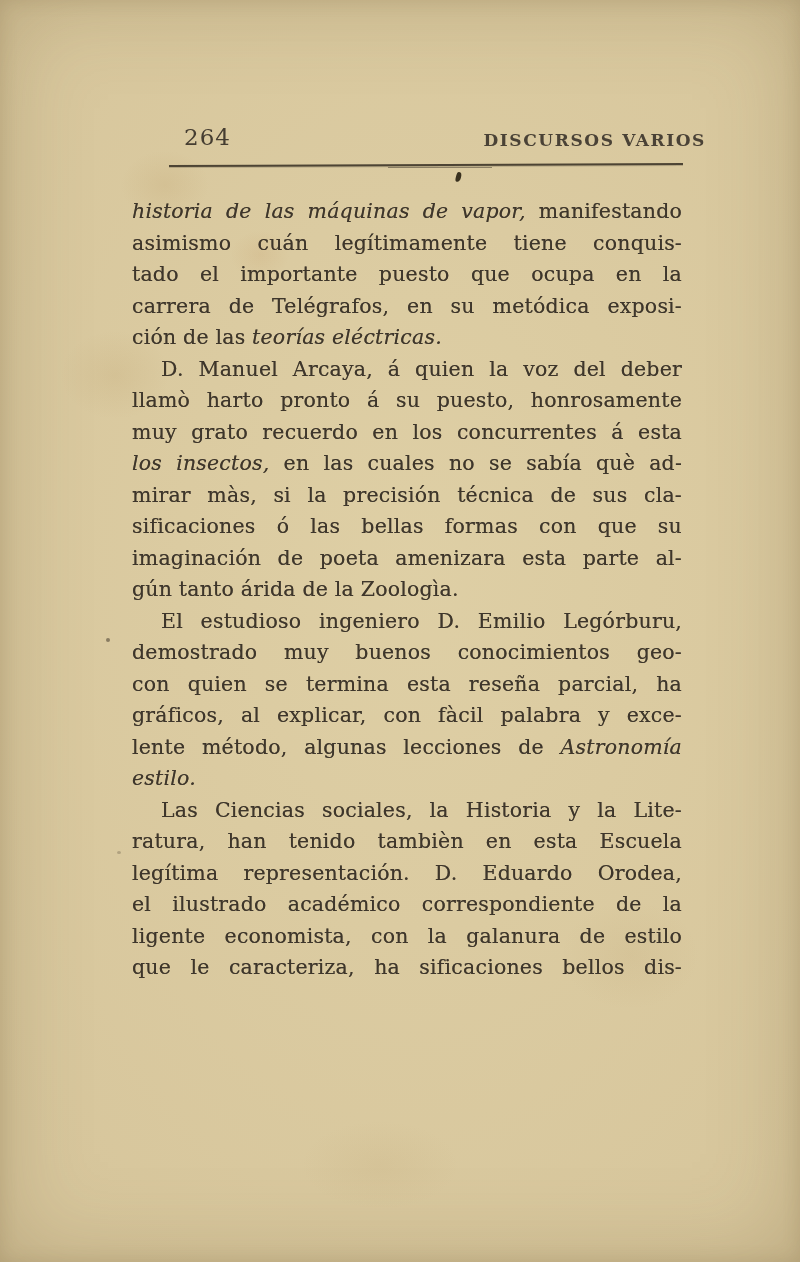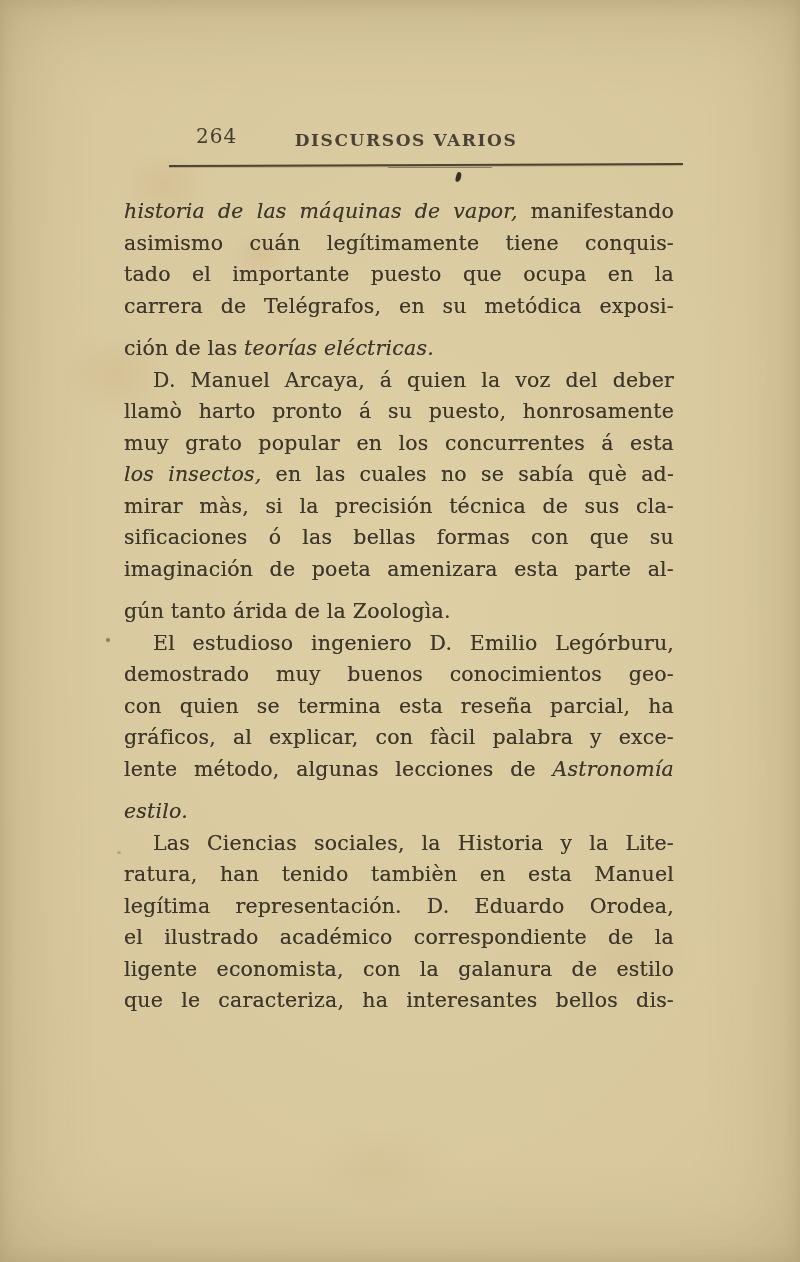--- a/index.html
+++ b/index.html
@@ -16,56 +16,56 @@
     font-family:"DejaVu Serif","Liberation Serif",serif;
     color:var(--ink,#3e362b);
   }
   .stain{position:absolute;border-radius:50%;pointer-events:none;}
   .s1{left:120px;top:150px;width:90px;height:70px;background:radial-gradient(ellipse, rgba(170,130,70,0.12), rgba(170,130,70,0) 70%);}
   .s2{left:230px;top:230px;width:60px;height:50px;background:radial-gradient(ellipse, rgba(180,120,60,0.10), rgba(180,120,60,0) 70%);}
   .s3{left:60px;top:330px;width:110px;height:90px;background:radial-gradient(ellipse, rgba(160,120,60,0.10), rgba(160,120,60,0) 70%);}
   .s4{left:560px;top:900px;width:140px;height:110px;background:radial-gradient(ellipse, rgba(160,125,70,0.08), rgba(160,125,70,0) 70%);}
   .s5{left:300px;top:1120px;width:160px;height:90px;background:radial-gradient(ellipse, rgba(165,130,75,0.08), rgba(165,130,75,0) 70%);}
   .pagenum{
-    position:absolute;left:196px;top:124px;
-    font-size:20px;letter-spacing:1px;color:#453d31;
+    position:absolute;left:184px;top:124px;
+    font-size:23px;letter-spacing:1px;color:#453d31;
   }
   .running{
     position:absolute;left:106px;top:130px;width:600px;
-    text-align:center;font-size:17px;letter-spacing:1.6px;
+    text-align:right;font-size:17px;letter-spacing:1.6px;
     color:#4a4236;font-weight:bold;
   }
   .rule{
     position:absolute;left:169px;top:164px;width:514px;height:2px;
     background:#4d4434;transform:rotate(-0.25deg);
     box-shadow:0 1px 0 rgba(77,68,52,0.25);
   }
   .rule2{
     position:absolute;left:388px;top:167px;width:104px;height:1px;
     background:rgba(77,68,52,0.55);
   }
   .rulemark{
     position:absolute;left:456px;top:172px;width:5px;height:10px;
     background:#39311f;border-radius:45% 55% 60% 40%;
     transform:rotate(14deg);
   }
   .speck{position:absolute;background:rgba(70,60,45,0.55);border-radius:50%;}
   .k1{left:106px;top:638px;width:4px;height:4px;}
   .k2{left:117px;top:851px;width:4px;height:3px;opacity:.5;}
   .textblock{
-    position:absolute;left:124px;top:196px;width:550px;
+    position:absolute;left:132px;top:196px;width:550px;
     font-size:20.5px;letter-spacing:0.2px;
   }
   .line{
     height:31.5px;line-height:31.5px;
     text-align:justify;text-align-last:justify;
     overflow:hidden;white-space:normal;
     text-shadow:0 0 0.6px rgba(62,54,43,0.65);
   }
-  .line.last{text-align-last:left;margin-top:11px;}
+  .line.last{text-align-last:left;}
   .line.indent{text-indent:29px;}
   .it{font-style:italic;}
 </style>
 </head>
 <body>
 
 <div class="page">
   <div class="stain s1"></div>
   <div class="stain s2"></div>
   <div class="stain s3"></div>
@@ -83,32 +83,32 @@
   <div class="speck k2"></div>
 
   <div class="textblock" id="textblock">
       <div class="line"><span class="it">historia de las máquinas de vapor,</span><span> manifestando</span></div>
       <div class="line"><span>asimismo cuán legítimamente tiene conquis-</span></div>
       <div class="line"><span>tado el importante puesto que ocupa en la</span></div>
       <div class="line"><span>carrera de Telégrafos, en su metódica exposi-</span></div>
       <div class="line last"><span>ción de las </span><span class="it">teorías eléctricas.</span></div>
       <div class="line indent"><span>D. Manuel Arcaya, á quien la voz del deber</span></div>
       <div class="line"><span>llamò harto pronto á su puesto, honrosamente</span></div>
-      <div class="line"><span>muy grato popular en los concurrentes á esta</span></div>
+      <div class="line"><span>muy grato recuerdo en los concurrentes á esta</span></div>
       <div class="line"><span class="it">los insectos,</span><span> en las cuales no se sabía què ad-</span></div>
       <div class="line"><span>mirar màs, si la precisión técnica de sus cla-</span></div>
       <div class="line"><span>sificaciones ó las bellas formas con que su</span></div>
       <div class="line"><span>imaginación de poeta amenizara esta parte al-</span></div>
       <div class="line last"><span>gún tanto árida de la Zoologìa.</span></div>
       <div class="line indent"><span>El estudioso ingeniero D. Emilio Legórburu,</span></div>
       <div class="line"><span>demostrado muy buenos conocimientos geo-</span></div>
       <div class="line"><span>con quien se termina esta reseña parcial, ha</span></div>
       <div class="line"><span>gráficos, al explicar, con fàcil palabra y exce-</span></div>
       <div class="line"><span>lente método, algunas lecciones de </span><span class="it">Astronomía</span></div>
       <div class="line last"><span class="it">estilo.</span></div>
       <div class="line indent"><span>Las Ciencias sociales, la Historia y la Lite-</span></div>
-      <div class="line"><span>ratura, han tenido tambièn en esta Manuel</span></div>
+      <div class="line"><span>ratura, han tenido tambièn en esta Escuela</span></div>
       <div class="line"><span>legítima representación. D. Eduardo Orodea,</span></div>
       <div class="line"><span>el ilustrado académico correspondiente de la</span></div>
       <div class="line"><span>ligente economista, con la galanura de estilo</span></div>
-      <div class="line"><span>que le caracteriza, ha interesantes bellos dis-</span></div>
+      <div class="line"><span>que le caracteriza, ha sificaciones bellos dis-</span></div>
     </div>
 </div>
 
 </body></html>

